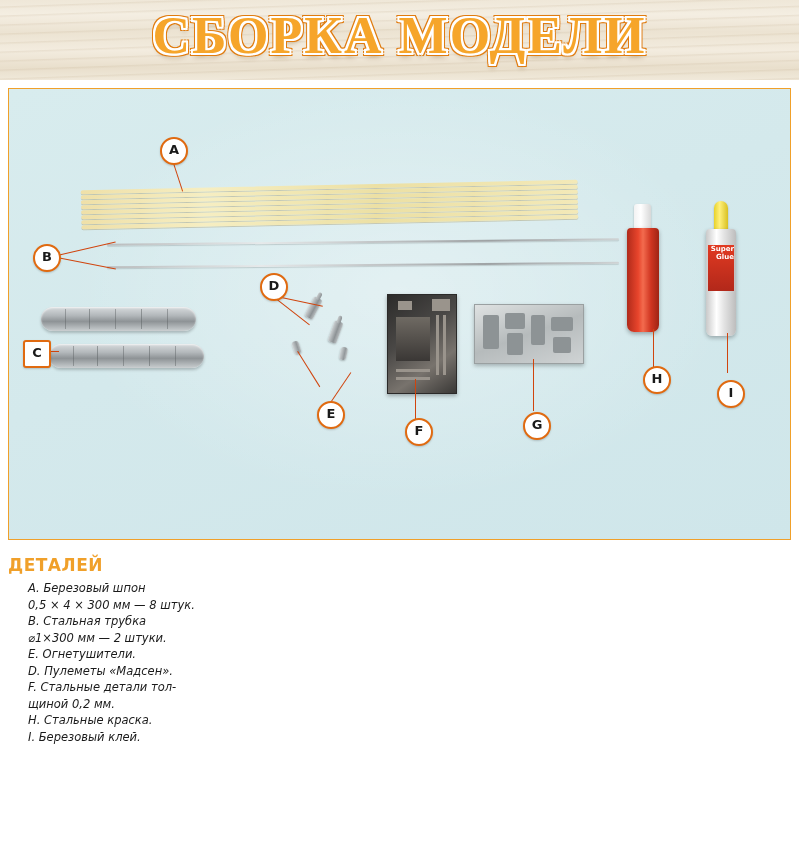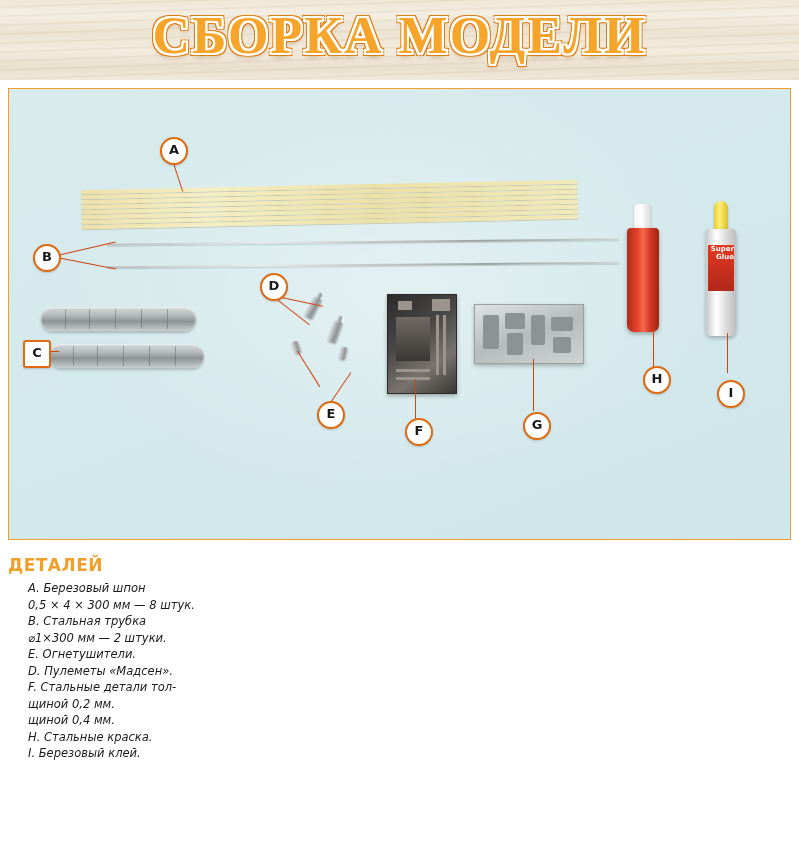--- a/index.html
+++ b/index.html
@@ -294,16 +294,15 @@
 
 <div class="list">
   <div>A. Березовый шпон</div>
   <div>0,5 × 4 × 300 мм — 8 штук.</div>
   <div>B. Стальная трубка</div>
   <div>⌀1×300 мм — 2 штуки.</div>
   <div>E. Огнетушители.</div>
   <div>D. Пулеметы «Мадсен».</div>
   <div>F. Стальные детали тол-</div>
   <div>щиной 0,2 мм.</div>
-  <div>щиной 0,4 мм.</div>
   <div>H. Стальные краска.</div>
   <div>I. Березовый клей.</div>
 </div>
 
 </body></html>

